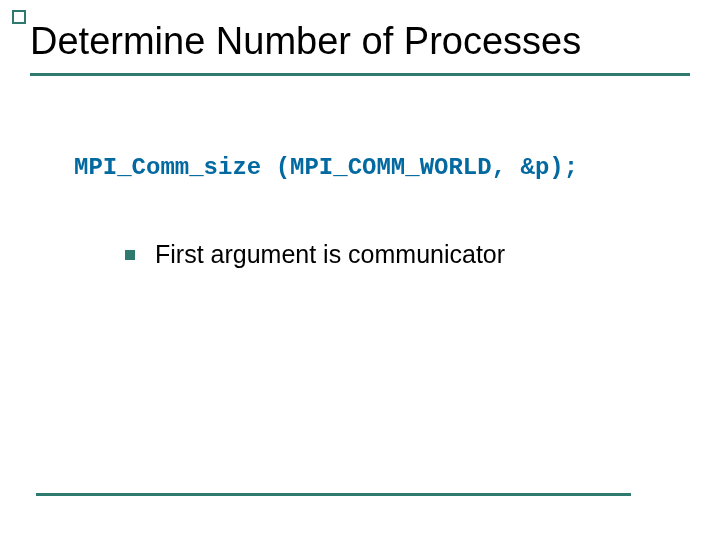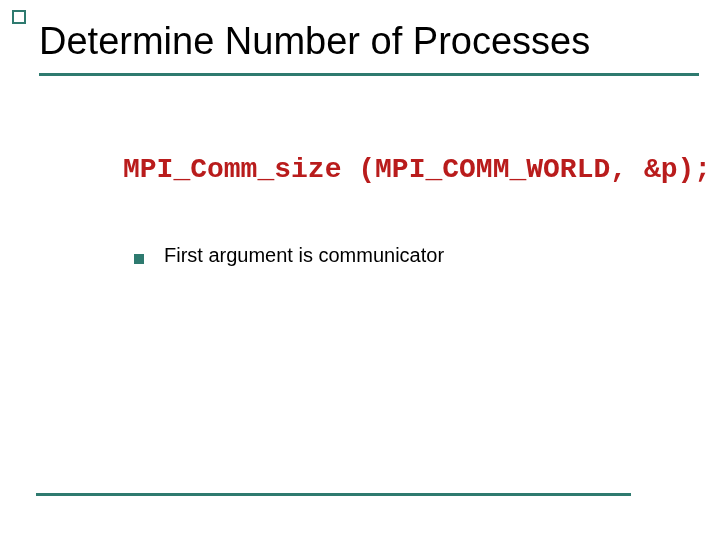--- a/index.html
+++ b/index.html
@@ -7,21 +7,21 @@
     width: 720px;
     height: 540px;
     background: #ffffff;
     font-family: Arial, Helvetica, sans-serif;
     position: relative;
     overflow: hidden;
   }
   .slide {
     width: 708px;
     height: 540px;
-    padding: 18px 28px 28px 39px;
+    padding: 18px 28px 28px 30px;
     position: relative;
   }
   .corner-box {
     position: absolute;
     top: 10px;
     left: 12px;
     width: 14px;
     height: 14px;
     border: 2px solid #2e7a6f;
     background: #fff;
@@ -36,33 +36,33 @@
   }
   .title-rule {
     border: none;
     border-top: 3px solid #2e7a6f;
     margin-top: 10px;
     width: 660px;
   }
   .code-line {
     font-family: "Courier New", Courier, monospace;
     font-weight: bold;
-    font-size: 28px;
-    color: #b91c1c;
+    font-size: 24px;
+    color: #0369a1;
     margin-top: 78px;
-    margin-left: 84px;
+    margin-left: 44px;
     white-space: nowrap;
   }
   .bullets {
     margin-top: 58px;
     margin-left: 95px;
     list-style: none;
   }
   .bullets li {
-    font-size: 20px;
+    font-size: 25px;
     color: #000;
     line-height: 1.22;
     margin-bottom: 2px;
     position: relative;
     padding-left: 30px;
   }
   .bullets li::before {
     content: "";
     position: absolute;
     left: 0;

